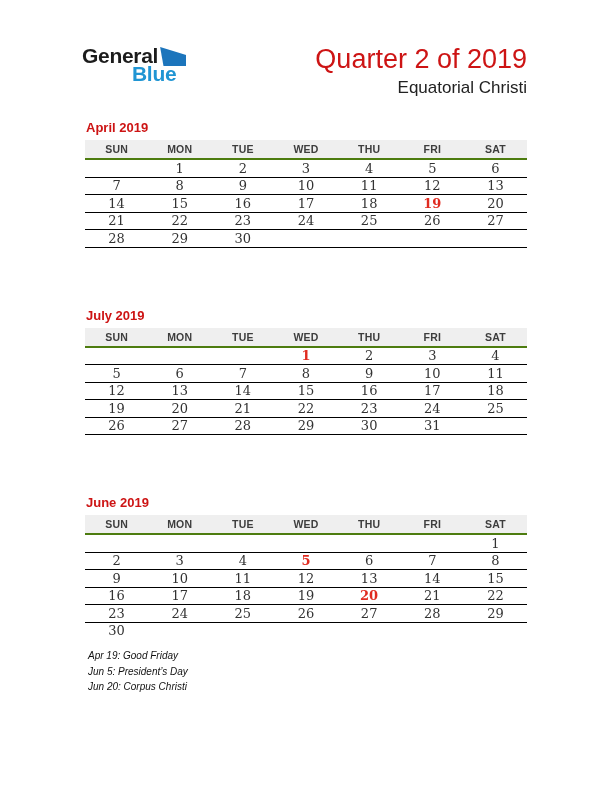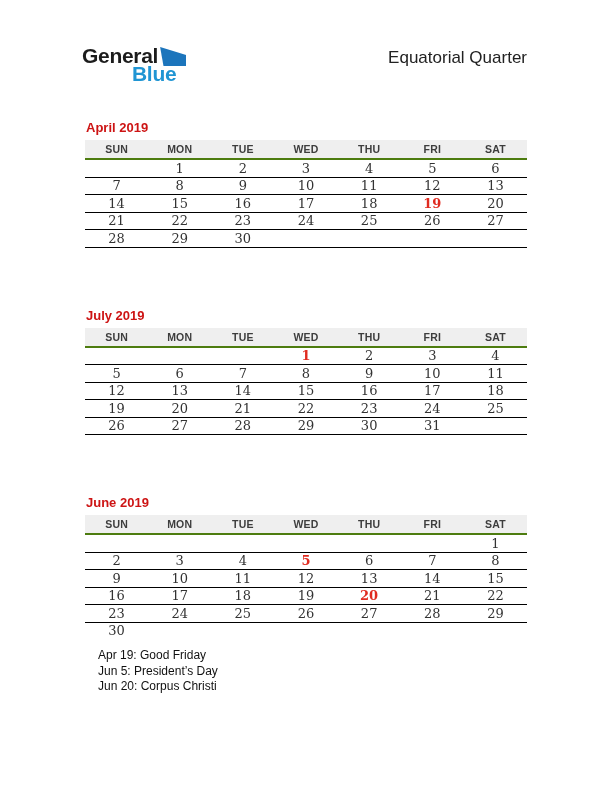--- a/index.html
+++ b/index.html
@@ -115,44 +115,46 @@
   table.calendar tbody tr.open td {
     border-bottom: none;
   }
   table.calendar tbody td.hl {
     color: var(--highlight-red);
     font-weight: 700;
   }
 
   
   .holidays {
-    margin-left: 13px;
-    font-size: 12px;
+    margin-left: 3px;
+    font-size: 10px;
     line-height: 15.5px;
     color: #111111;
+    font-style: italic;
   }
   .holiday-item {
     white-space: nowrap;
   }
 </style>
 </head>
 <body>
 
 <div class="page">
 
   <header class="header">
     <div class="logo">
       <div class="logo-row">
         <span>General</span>
         <span class="logo-triangle"></span>
       </div>
       <div class="logo-blue">Blue</div>
     </div>
     <div class="title-block">
-      <div class="page-subtitle">Equatorial Quarter</div>
+      <div class="page-title">Quarter 2 of 2019</div>
+      <div class="page-subtitle">Equatorial Christi</div>
     </div>
   </header>
 
   <main class="content">
     <div id="months-root">
         <section class="month">
           <h3 class="month-title">April 2019</h3>
           <table class="calendar">
             <thead>
               <tr>

